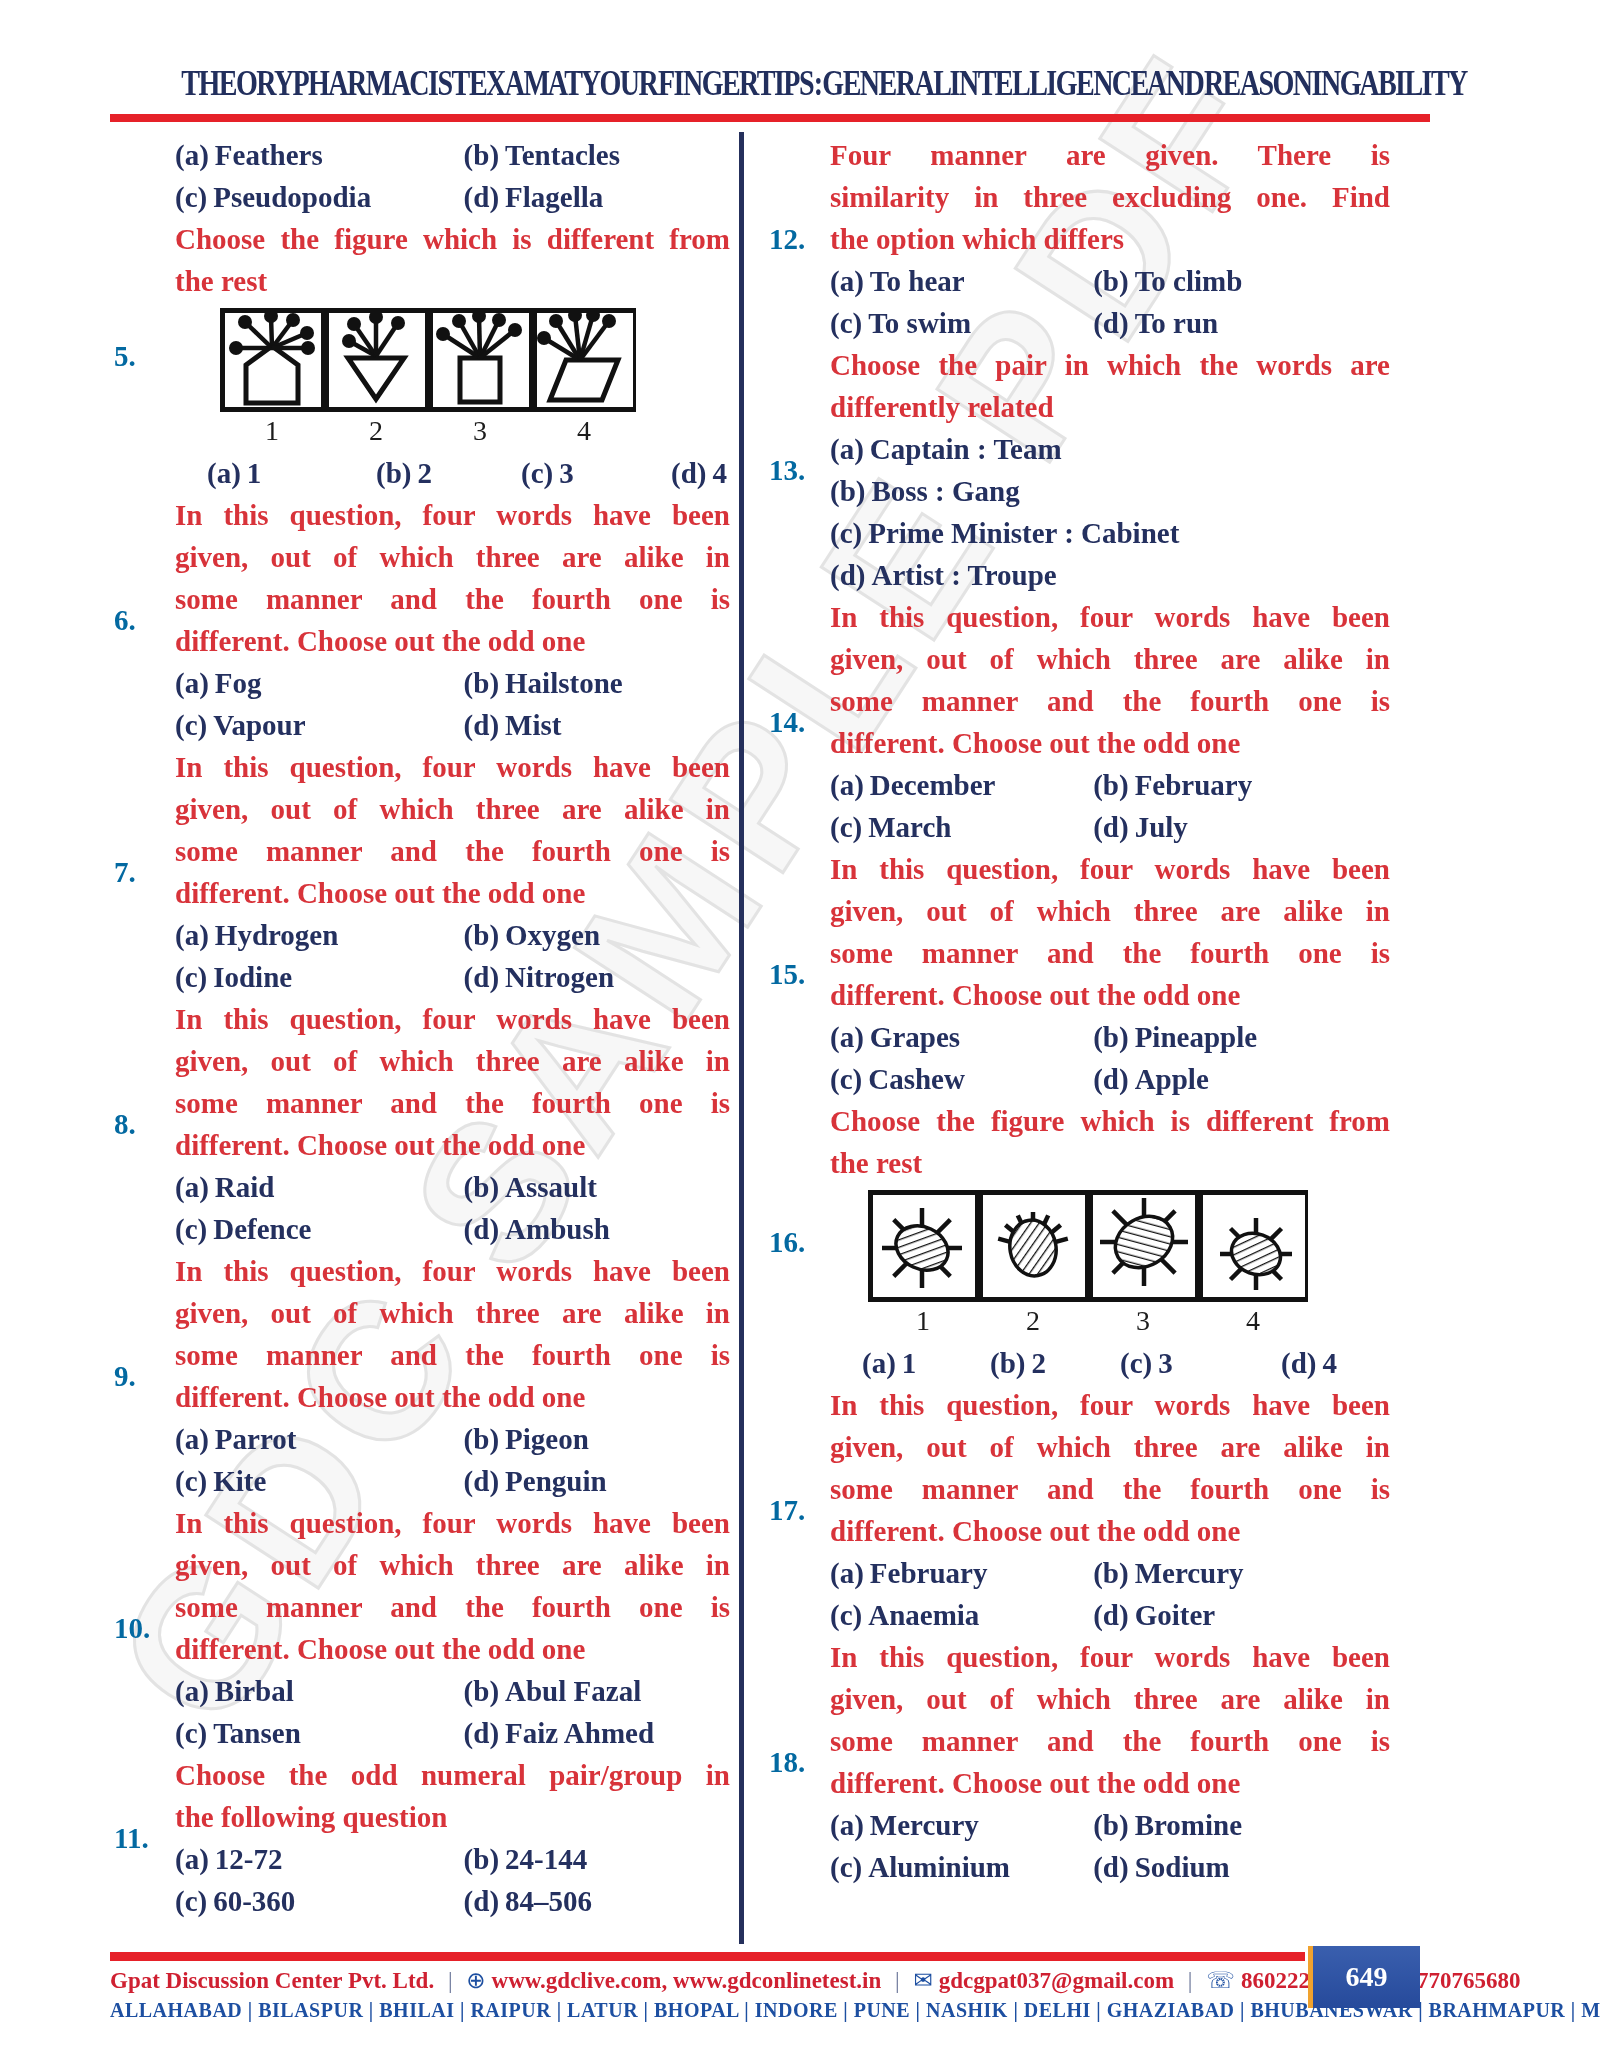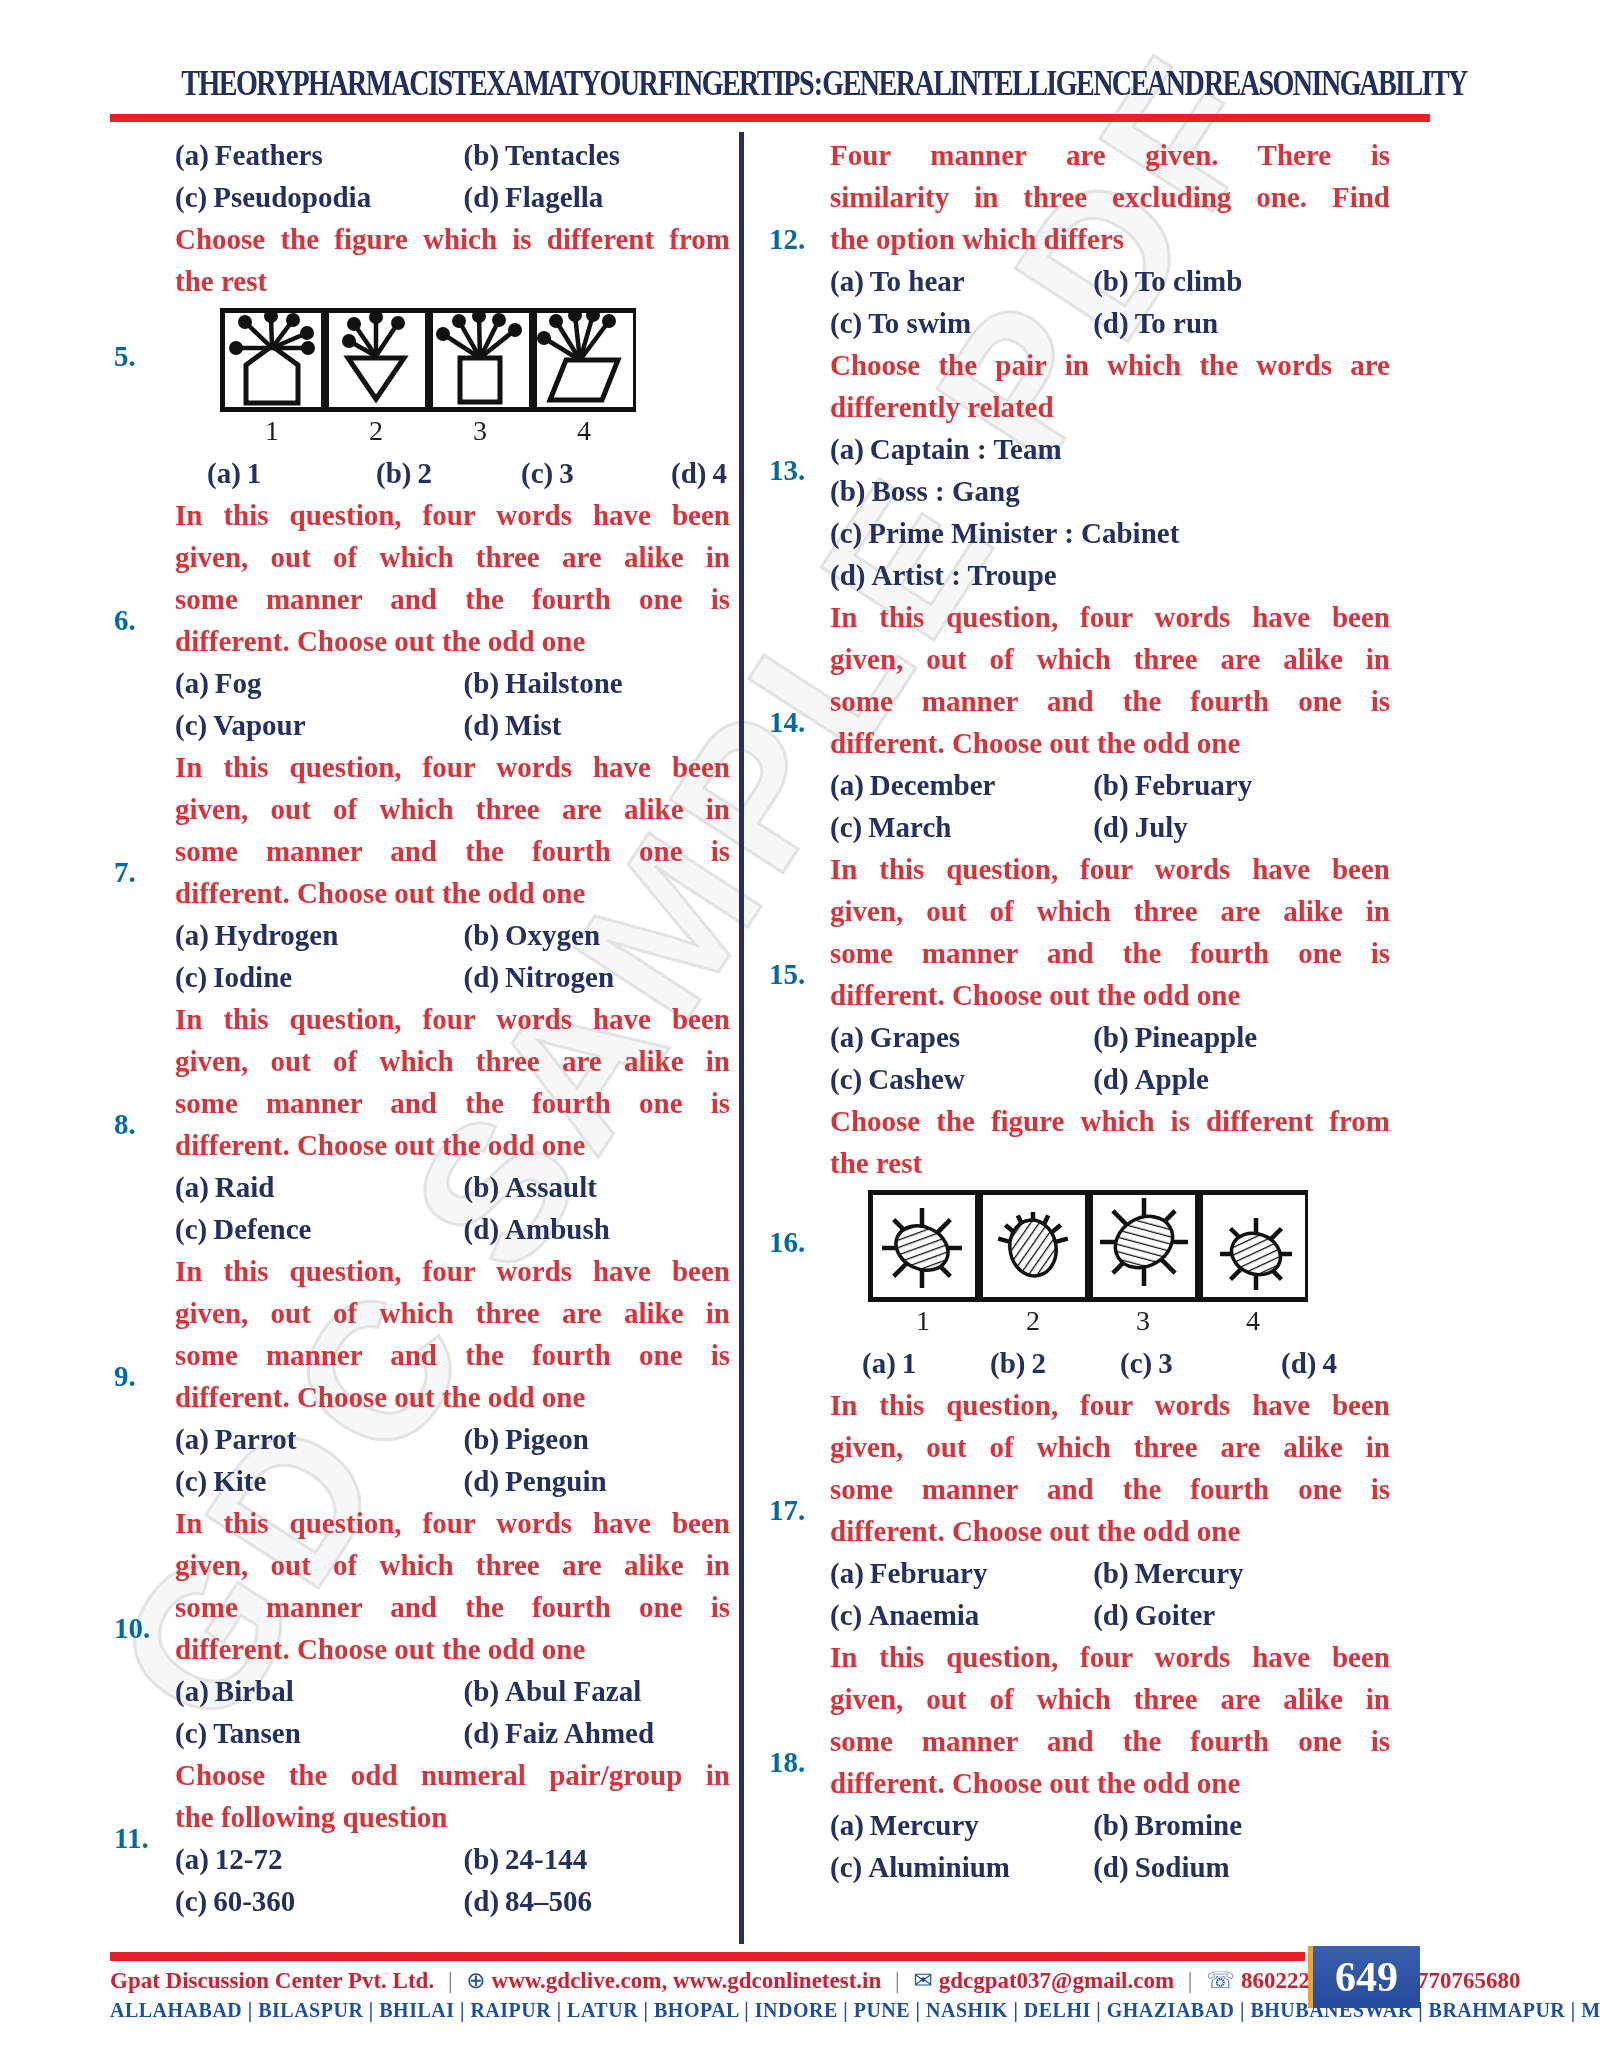--- a/index.html
+++ b/index.html
@@ -44,21 +44,21 @@
     font-size:23px;font-weight:bold;color:#cf2031;}
   .f-line1 .sep{color:#6a7598;margin:0 8px;font-weight:normal;}
   .f-line1 .icon{color:#1d4fa1;margin-right:6px;font-weight:normal;}
   .f-line1 .wa{display:inline-block;width:22px;height:22px;border-radius:50%;background:#27b43e;color:#ffffff;
     font-size:14px;line-height:22px;text-align:center;vertical-align:2px;margin:0 6px 0 10px;font-weight:normal;}
   .f-line2{position:absolute;left:110px;top:1999px;width:1195px;z-index:3;text-align:center;white-space:nowrap;
     font-size:20px;font-weight:bold;color:#1d4fa1;letter-spacing:0.5px;}
   .badge{position:absolute;left:1308px;top:1946px;width:112px;height:62px;z-index:3;
     background:linear-gradient(#3a5fae,#264a9b);border-left:5px solid #f0a22e;box-sizing:border-box;
     display:flex;align-items:center;justify-content:center;}
-  .badge span{color:#ffffff;font-size:42px;font-weight:bold;}
+  .badge span{color:#ffffff;font-size:28px;font-weight:bold;}
 </style>
 </head>
 <body>
 
 <div class="page">
   <div class="watermark">GDC SAMPLE PDF</div>
 
   <div class="header-wrap">
     <span class="title">THEORY PHARMACIST EXAM AT YOUR FINGERTIPS : GENERAL INTELLIGENCE AND REASONING ABILITY</span>
   </div>

